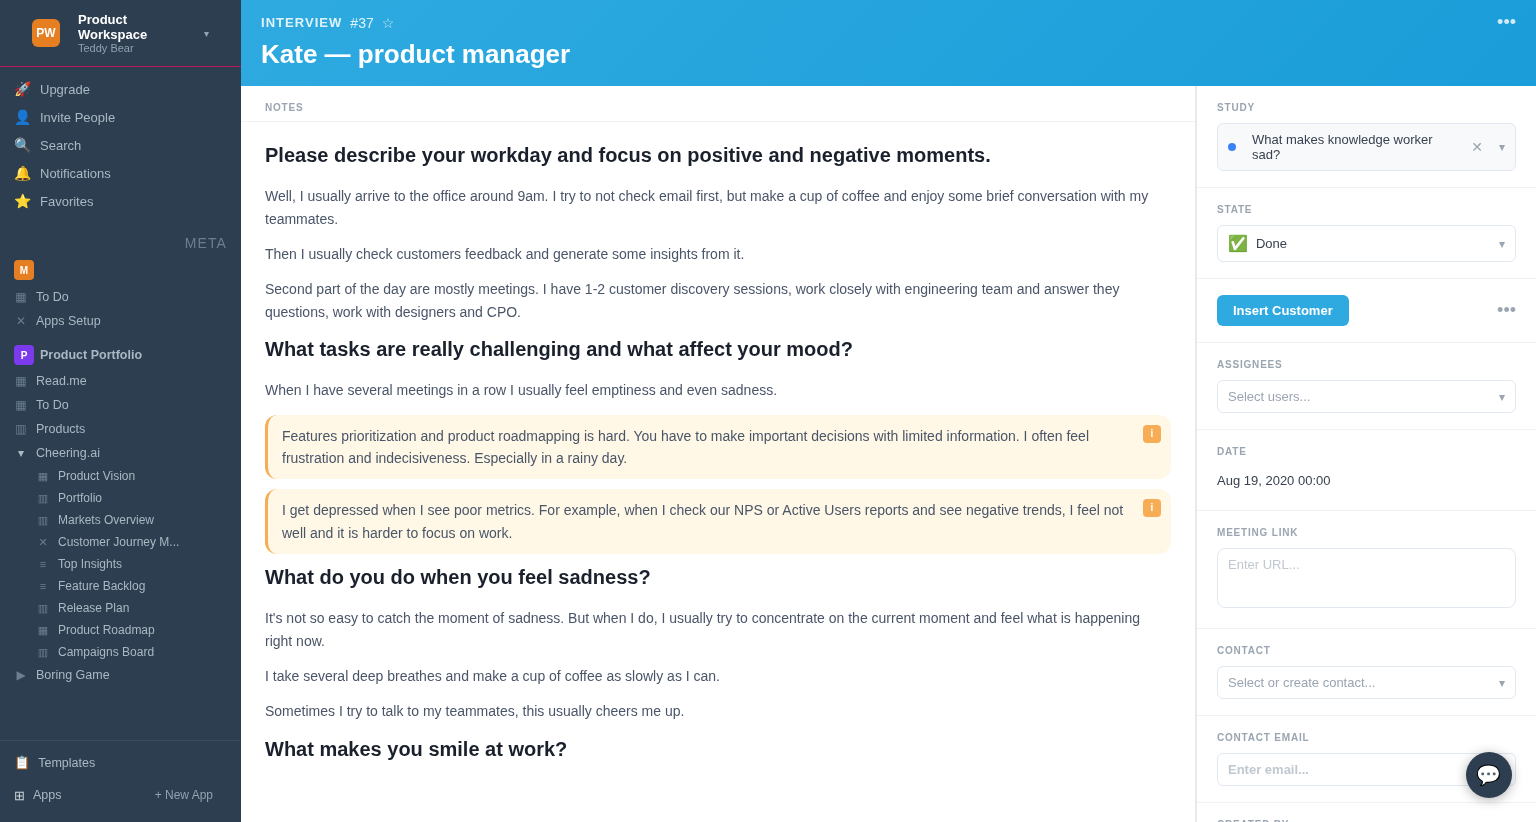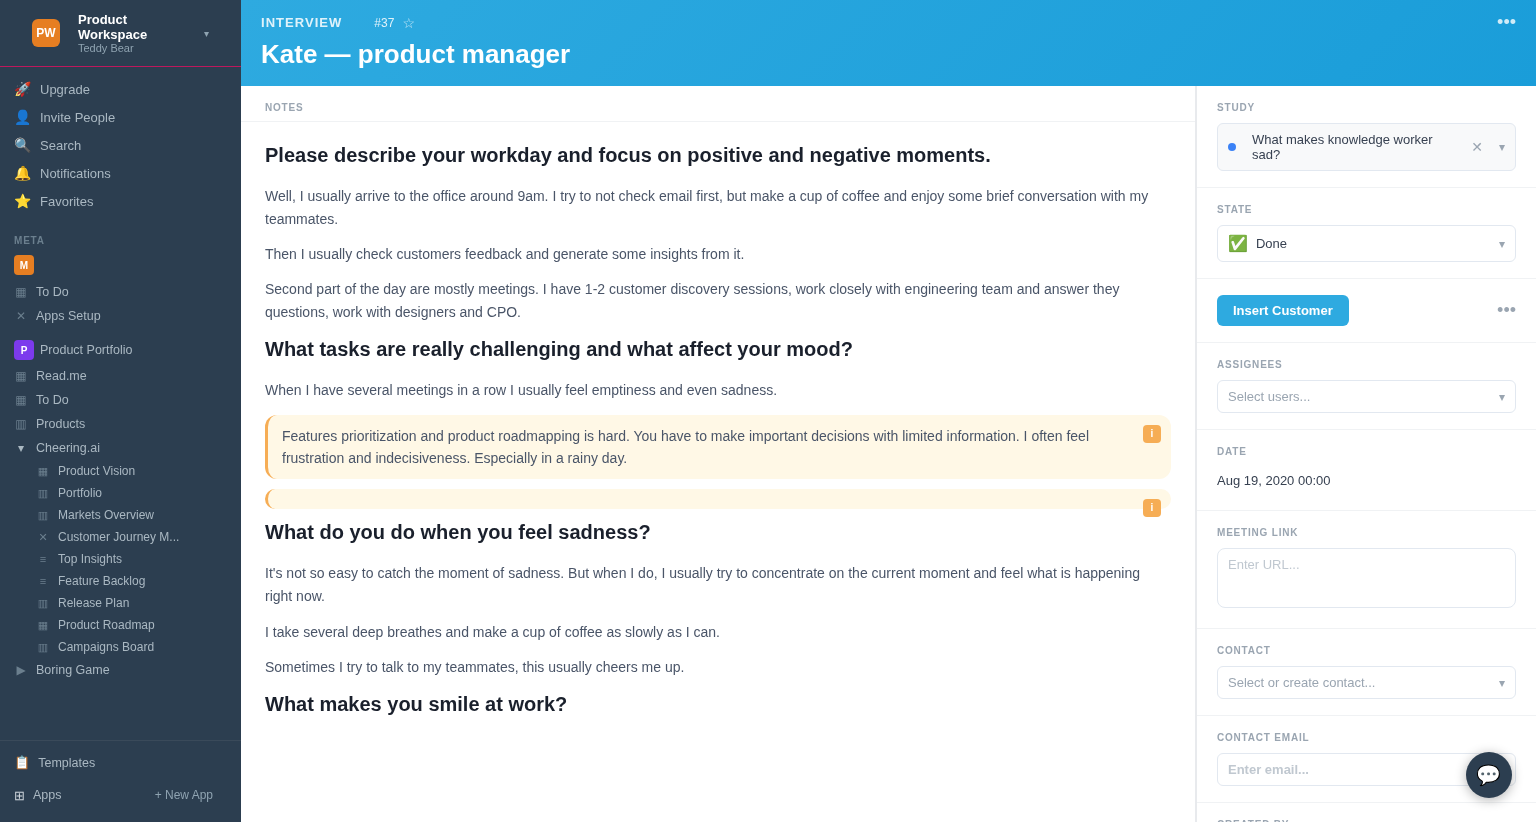--- a/index.html
+++ b/index.html
@@ -27,22 +27,22 @@
     .sidebar-chevron { color: #8fa3b1; font-size: 10px; }
 
     .sidebar-nav { padding: 8px 0; }
     .nav-item {
       display: flex; align-items: center; padding: 6px 14px; gap: 10px;
       cursor: pointer; color: #aab8c2; font-size: 13px; border-radius: 0;
     }
     .nav-item .icon { width: 16px; text-align: center; font-size: 14px; flex-shrink: 0; }
 
     .sidebar-section-label {
-      padding: 12px 14px 4px; font-size: 10px; font-weight: 700;
-      color: #6b7f8e; letter-spacing: 0.08em; text-transform: uppercase;
+      padding: 12px 14px 4px; font-size: 14px; font-weight: 400;
+      color: #6b7f8e; letter-spacing: 0.08em; text-transform: uppercase; text-align: right;
     }
     .group-item {
       display: flex; align-items: center; padding: 5px 14px; gap: 8px;
       cursor: pointer; color: #aab8c2; font-size: 12.5px;
     }
     .group-item .icon { width: 14px; text-align: center; font-size: 12px; flex-shrink: 0; color: #6b7f8e; }
 
     .sub-item {
       display: flex; align-items: center; padding: 4px 14px 4px 36px; gap: 8px;
       cursor: pointer; color: #aab8c2; font-size: 12px;
@@ -66,21 +66,21 @@
     
     #main { flex: 1; display: flex; flex-direction: column; overflow: hidden; }
 
     
     #header {
       background: linear-gradient(135deg, #2eaae0 0%, #1a9dd9 100%);
       padding: 12px 20px 16px; color: white; flex-shrink: 0;
     }
     .header-meta { display: flex; align-items: center; gap: 8px; margin-bottom: 6px; }
     .header-type { font-size: 13px; font-weight: 600; letter-spacing: 0.08em; opacity: 0.85; text-transform: uppercase; }
-    .header-id { font-size: 12px; opacity: 0.85; margin-left: 24px; }
+    .header-id { font-size: 14px; opacity: 0.85; }
     .header-star { font-size: 14px; opacity: 0.7; cursor: pointer; }
     .header-more { margin-left: auto; font-size: 18px; cursor: pointer; opacity: 0.8; }
     .header-title { font-size: 26px; font-weight: 700; }
 
     
     #body { display: flex; flex: 1; overflow: hidden; }
 
     
     #notes-area {
       flex: 1; background: white; overflow-y: auto; padding: 0;
@@ -249,21 +249,21 @@
     <span class="icon">▦</span>
     <span>To Do</span>
   </div>
   <div class="group-item">
     <span class="icon">✕</span>
     <span>Apps Setup</span>
   </div>
 
   <div style="display:flex;align-items:center;padding:12px 14px 4px;gap:6px;cursor:pointer;">
     <div class="meta-icon" style="background:#7c3aed;">P</div>
-    <span style="font-size:12.5px;color:#aab8c2;font-weight:400;">Product Portfolio</span>
+    <span style="font-size:12.5px;color:#aab8c2;font-weight:700;">Product Portfolio</span>
   </div>
   <div class="group-item">
     <span class="icon">▦</span>
     <span>Read.me</span>
   </div>
   <div class="group-item">
     <span class="icon">▦</span>
     <span>To Do</span>
   </div>
   <div class="group-item">
@@ -351,20 +351,21 @@
         <div class="note-paragraph">Then I usually check customers feedback and generate some insights from it.</div>
         <div class="note-paragraph">Second part of the day are mostly meetings. I have 1-2 customer discovery sessions, work closely with engineering team and answer they questions, work with designers and CPO.</div>
 
         <div class="note-question">What tasks are really challenging and what affect your mood?</div>
         <div class="note-paragraph">When I have several meetings in a row I usually feel emptiness and even sadness.</div>
         <div class="note-highlight">
           <span>Features prioritization and product roadmapping is hard. You have to make important decisions with limited information. I often feel frustration and indecisiveness. Especially in a rainy day.</span>
           <div class="highlight-icon">i</div>
         </div>
         <div class="note-highlight">
+          <span>I get depressed when I see poor metrics. For example, when I check our NPS or Active Users reports and see negative trends, I feel not well and it is harder to focus on work.</span>
           <div class="highlight-icon">i</div>
         </div>
 
         <div class="note-question">What do you do when you feel sadness?</div>
         <div class="note-paragraph">It's not so easy to catch the moment of sadness. But when I do, I usually try to concentrate on the current moment and feel what is happening right now.</div>
         <div class="note-paragraph">I take several deep breathes and make a cup of coffee as slowly as I can.</div>
         <div class="note-paragraph">Sometimes I try to talk to my teammates, this usually cheers me up.</div>
 
         <div class="note-question">What makes you smile at work?</div>
       </div>

